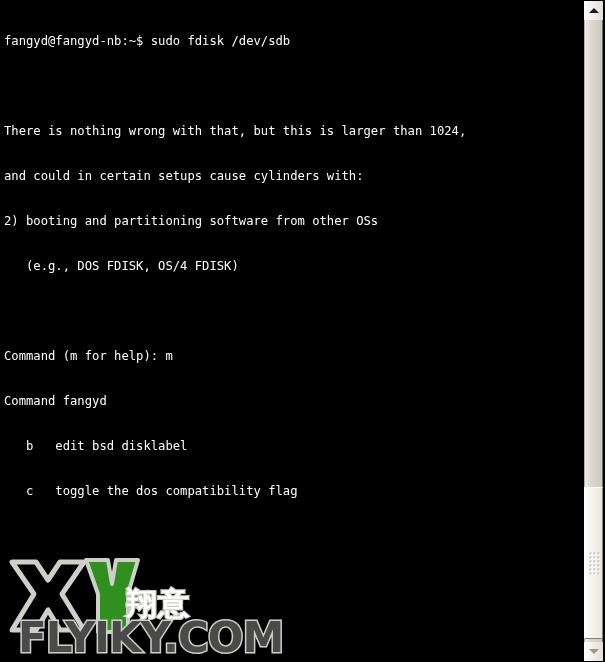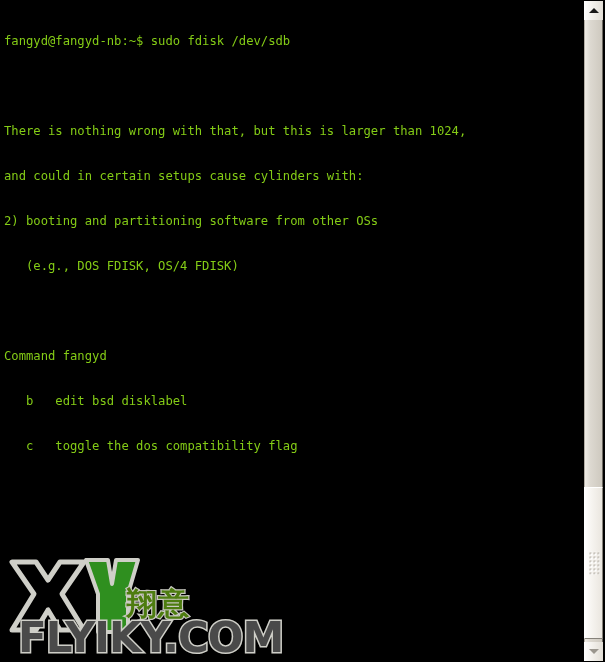--- a/index.html
+++ b/index.html
@@ -29,21 +29,21 @@
     font-size: 12.2px;
     line-height: 15px;
     color: #10e010;
     white-space: pre;
     overflow: hidden;
     letter-spacing: 0px;
   }
   .line {
     height: 15px;
     white-space: pre;
-    color: #84cc16;
+    color: #ffffff;
   }
 
   
   #watermark {
     position: absolute;
     left: 0px;
     top: 558px;
     width: 230px;
     height: 104px;
     pointer-events: none;
@@ -53,21 +53,21 @@
     left: 2px;
     top: 0px;
   }
   #wm-cjk {
     position: absolute;
     left: 126px;
     top: 588px;
     font-family: "DejaVu Sans", sans-serif;
     font-size: 31px;
     font-weight: bold;
-    color: #4d7c0f;
+    color: #ffffff;
     -webkit-text-stroke: 2.4px #c8c8c0;
     paint-order: stroke fill;
     letter-spacing: 1px;
     line-height: 1;
     pointer-events: none;
   }
   #wm-domain {
     position: absolute;
     left: 18px;
     top: 617px;
@@ -160,20 +160,21 @@
 <div id="screen">
 
   <div id="terminal">
     <div class="line">fangyd@fangyd-nb:~$ sudo fdisk /dev/sdb</div>
     <div class="line"></div>
     <div class="line">There is nothing wrong with that, but this is larger than 1024,</div>
     <div class="line">and could in certain setups cause cylinders with:</div>
     <div class="line">2) booting and partitioning software from other OSs</div>
     <div class="line">   (e.g., DOS FDISK, OS/4 FDISK)</div>
     <div class="line"></div>
+    <div class="line">Command (m for help): m</div>
     <div class="line">Command fangyd</div>
     <div class="line">   b   edit bsd disklabel</div>
     <div class="line">   c   toggle the dos compatibility flag</div>
     
     
     
     
     
     
     

